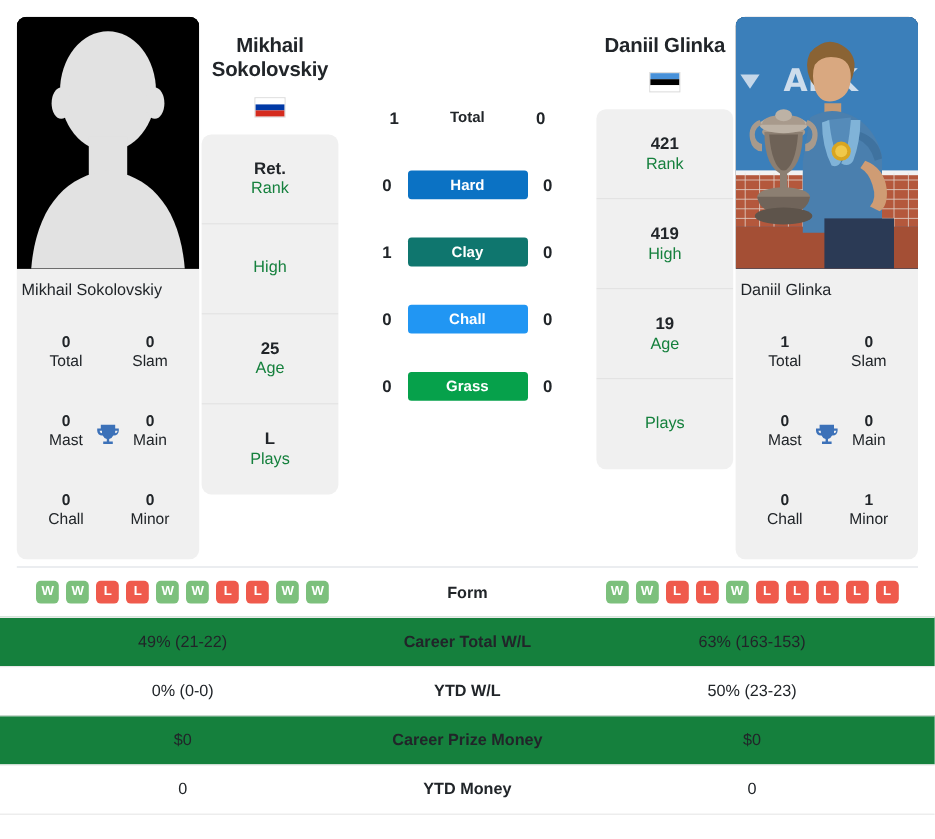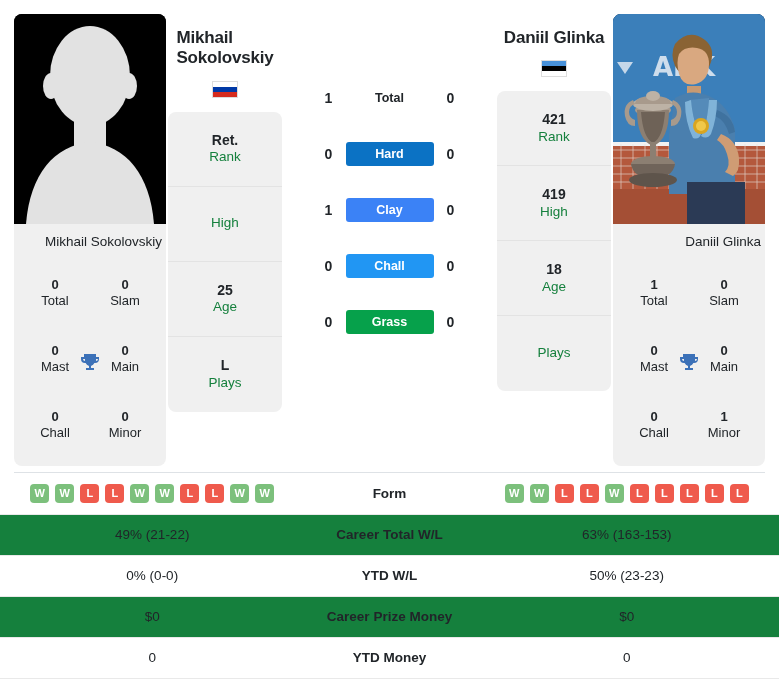--- a/index.html
+++ b/index.html
@@ -35,21 +35,21 @@
   }
   .photo {
     width: 100%;
     height: 210px;
     position: relative;
     overflow: hidden;
     background: #000;
   }
   .photo svg { display: block; width: 100%; height: 100%; }
   .photo-name {
-    text-align: right;
+    text-align: left;
     font-size: 13.5px;
     color: #212529;
     padding: 10px 4px 10px 4px;
     line-height: 1.2;
   }
   .titles-grid {
     flex: 1;
     display: grid;
     grid-template-columns: 1fr 1fr;
     grid-template-rows: 1fr 1fr 1fr;
@@ -79,20 +79,21 @@
     flex: 0 0 118px;
     width: 118px;
     padding: 0 6px;
     display: flex;
     flex-direction: column;
     align-items: center;
   }
   .pname {
     font-size: 17px;
     font-weight: bold;
+    text-align: center;
     line-height: 1.2;
     color: #212529;
     margin-top: 14px;
     letter-spacing: -0.2px;
   }
   .flag {
     width: 26px;
     height: 17px;
     margin-top: 12px;
     border: 1px solid #dddddd;
@@ -142,21 +143,21 @@
     color: #212529;
   }
   .h2h-mid {
     width: 88px;
     text-align: center;
     font-size: 12.5px;
     font-weight: bold;
     color: #212529;
   }
   .surface-badge {
-    width: 88px;
+    width: 100px;
     padding: 5px 0;
     border-radius: 3px;
     color: #ffffff;
     font-size: 12.5px;
     font-weight: bold;
     text-align: center;
   }
 
   
   .divider {
@@ -293,21 +294,21 @@
         <div class="h2h-mid">Total</div>
         <div class="h2h-score">0</div>
       </div>
       <div class="h2h-row">
         <div class="h2h-score">0</div>
         <div class="surface-badge" style="background:#0b72c4">Hard</div>
         <div class="h2h-score">0</div>
       </div>
       <div class="h2h-row">
         <div class="h2h-score">1</div>
-        <div class="surface-badge" style="background:#3b82f6">Clay</div>
+        <div class="surface-badge" style="background:#0f766e">Clay</div>
         <div class="h2h-score">0</div>
       </div>
       <div class="h2h-row">
         <div class="h2h-score">0</div>
         <div class="surface-badge" style="background:#2196f3">Chall</div>
         <div class="h2h-score">0</div>
       </div>
       <div class="h2h-row">
         <div class="h2h-score">0</div>
         <div class="surface-badge" style="background:#06a14b">Grass</div>
@@ -327,21 +328,21 @@
       <div class="info-panel">
         <div class="info-box">
           <span class="v">421</span>
           <span class="l">Rank</span>
         </div>
         <div class="info-box">
           <span class="v">419</span>
           <span class="l">High</span>
         </div>
         <div class="info-box">
-          <span class="v">18</span>
+          <span class="v">19</span>
           <span class="l">Age</span>
         </div>
         <div class="info-box">
           <span class="v"></span>
           <span class="l">Plays</span>
         </div>
       </div>
     </div>
 
     <div class="profile-card">

